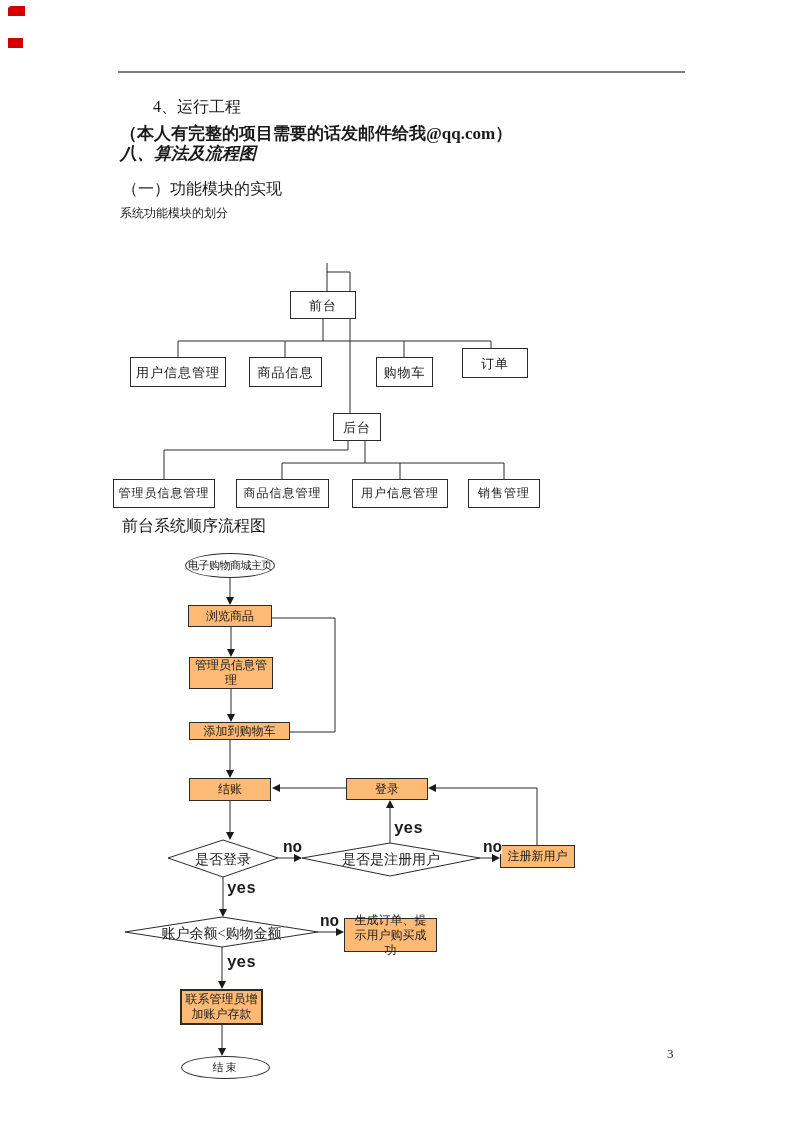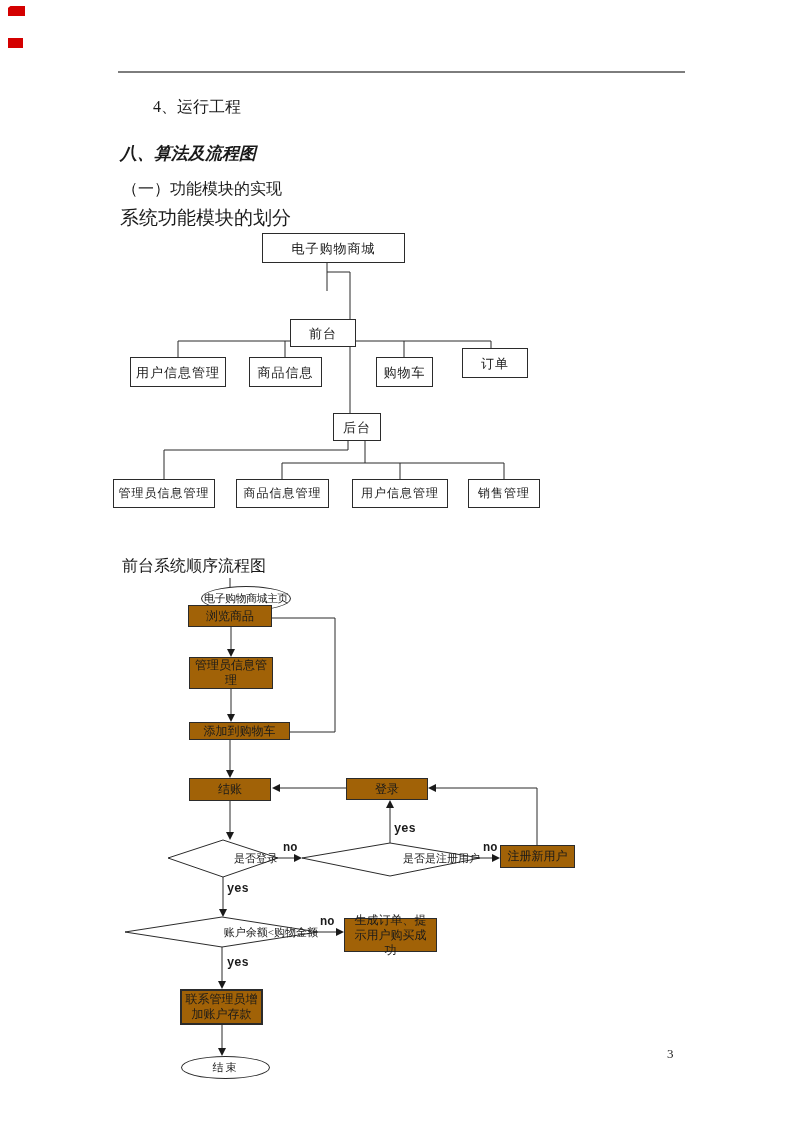--- a/index.html
+++ b/index.html
@@ -14,55 +14,56 @@
   .redmark{background:#d40000;}
   .txt{white-space:nowrap;}
   .bold{font-weight:bold;}
   .cbox{
     position:absolute;border:1px solid #2b2b2b;background:#fff;
     display:flex;align-items:center;justify-content:center;
     text-align:center;font-size:13px;letter-spacing:1px;line-height:15px;
     box-sizing:border-box;z-index:2;
   }
   .fbox{
-    position:absolute;border:1px solid #2b2b2b;background:#a16207;
+    position:absolute;border:1px solid #2b2b2b;background:#fdba74;
     display:flex;align-items:center;justify-content:center;
     text-align:center;font-size:12px;line-height:15px;
     box-sizing:border-box;z-index:2;
   }
   .fbox.thick{border-width:2px;}
   .ellipse{
     position:absolute;border:1px solid #2b2b2b;border-radius:50%;
     background:#fff;display:flex;align-items:center;justify-content:center;
     font-size:11px;box-sizing:border-box;z-index:2;letter-spacing:-0.5px;
   }
   .dtext{
-    position:absolute;text-align:right;font-size:11px;z-index:3;
+    position:absolute;text-align:center;font-size:14px;z-index:3;
     letter-spacing:0px;
   }
   .yn{
     position:absolute;font-family:"Liberation Mono","DejaVu Sans Mono",monospace;
-    font-size:12px;font-weight:bold;z-index:3;background:#fff;line-height:11px;
+    font-size:16px;font-weight:bold;z-index:3;background:#fff;line-height:11px;
   }
   svg.wires{position:absolute;left:0;top:0;z-index:1;}
 </style>
 </head>
 <body>
 
 <div class="page">
 
   <div class="abs redmark" style="left:8px;top:6px;width:17px;height:10px;"></div>
   <div class="abs redmark" style="left:8px;top:38px;width:15px;height:10px;"></div>
 
   <div class="abs rule" style="left:118px;top:71px;width:567px;"></div>
 
   <div class="abs txt" style="left:153px;top:97px;font-size:16px;">4、运行工程</div>
+  <div class="abs txt bold" style="left:120px;top:122px;font-size:17px;">（本人有完整的项目需要的话发邮件给我@qq.com）</div>
   <div class="abs txt bold" style="left:120px;top:142px;font-size:17px;font-style:italic;">八、算法及流程图</div>
   <div class="abs txt" style="left:122px;top:179px;font-size:16px;">（一）功能模块的实现</div>
-  <div class="abs txt" style="left:120px;top:205px;font-size:19px;">系统功能模块的划分</div>
+  <div class="abs txt" style="left:120px;top:205px;font-size:12px;">系统功能模块的划分</div>
 
   <svg class="wires" width="800" height="1132" viewBox="0 0 800 1132">
     <g stroke="#2b2b2b" stroke-width="1" fill="none">
 
       <path d="M327,263 V291"></path>
       <path d="M327,272 H350 M350,272 V413"></path>
       <path d="M323,319 V341"></path>
       <path d="M178,341 H491"></path>
       <path d="M178,341 V357 M285,341 V357 M404,341 V357 M491,341 V357"></path>
       <path d="M348,441 V450 M348,450 H164 M164,450 V479"></path>
@@ -102,24 +103,21 @@
       <polygon points="500,858 492,854 492,862"></polygon>
       <polygon points="390,800 386,808 394,808"></polygon>
       <polygon points="428,788 436,784 436,792"></polygon>
       <polygon points="223,917 219,909 227,909"></polygon>
       <polygon points="344,932 336,928 336,936"></polygon>
       <polygon points="222,989 218,981 226,981"></polygon>
       <polygon points="222,1056 218,1048 226,1048"></polygon>
     </g>
   </svg>
 
-  <div class="cbox" style="left:262px;top:233px;width:143px;height:30px;">
-    <span>电子购物商城</span>
-  </div>
-  <div class="cbox" style="left:290px;top:291px;width:66px;height:28px;margin-top:28px;">
+  <div class="cbox" style="left:290px;top:291px;width:66px;height:28px;">
     <span>前台</span>
   </div>
   <div class="cbox" style="left:130px;top:357px;width:96px;height:30px;">
     <span>用户信息管理</span>
   </div>
   <div class="cbox" style="left:249px;top:357px;width:73px;height:30px;">
     <span>商品信息</span>
   </div>
   <div class="cbox" style="left:376px;top:357px;width:57px;height:30px;">
     <span>购物车</span>
@@ -136,23 +134,23 @@
   <div class="cbox" style="left:236px;top:479px;width:93px;height:29px;font-size:12px;">
     <span>商品信息管理</span>
   </div>
   <div class="cbox" style="left:352px;top:479px;width:96px;height:29px;font-size:12px;">
     <span>用户信息管理</span>
   </div>
   <div class="cbox" style="left:468px;top:479px;width:72px;height:29px;font-size:12px;">
     <span>销售管理</span>
   </div>
 
-  <div class="abs txt" style="left:122px;top:516px;font-size:16px;margin-top:40px;">前台系统顺序流程图</div>
+  <div class="abs txt" style="left:122px;top:516px;font-size:16px;">前台系统顺序流程图</div>
 
-  <div class="ellipse" style="left:185px;top:586px;width:90px;height:25px;margin-left:16px;">
+  <div class="ellipse" style="left:185px;top:553px;width:90px;height:25px;">
     <span>电子购物商城主页</span>
   </div>
   <div class="fbox" style="left:188px;top:605px;width:84px;height:22px;">
     <span>浏览商品</span>
   </div>
   <div class="fbox" style="left:189px;top:657px;width:84px;height:32px;padding:1px 3px;">
     <span>管理员信息管理</span>
   </div>
   <div class="fbox" style="left:189px;top:722px;width:101px;height:18px;">
     <span>添加到购物车</span>

